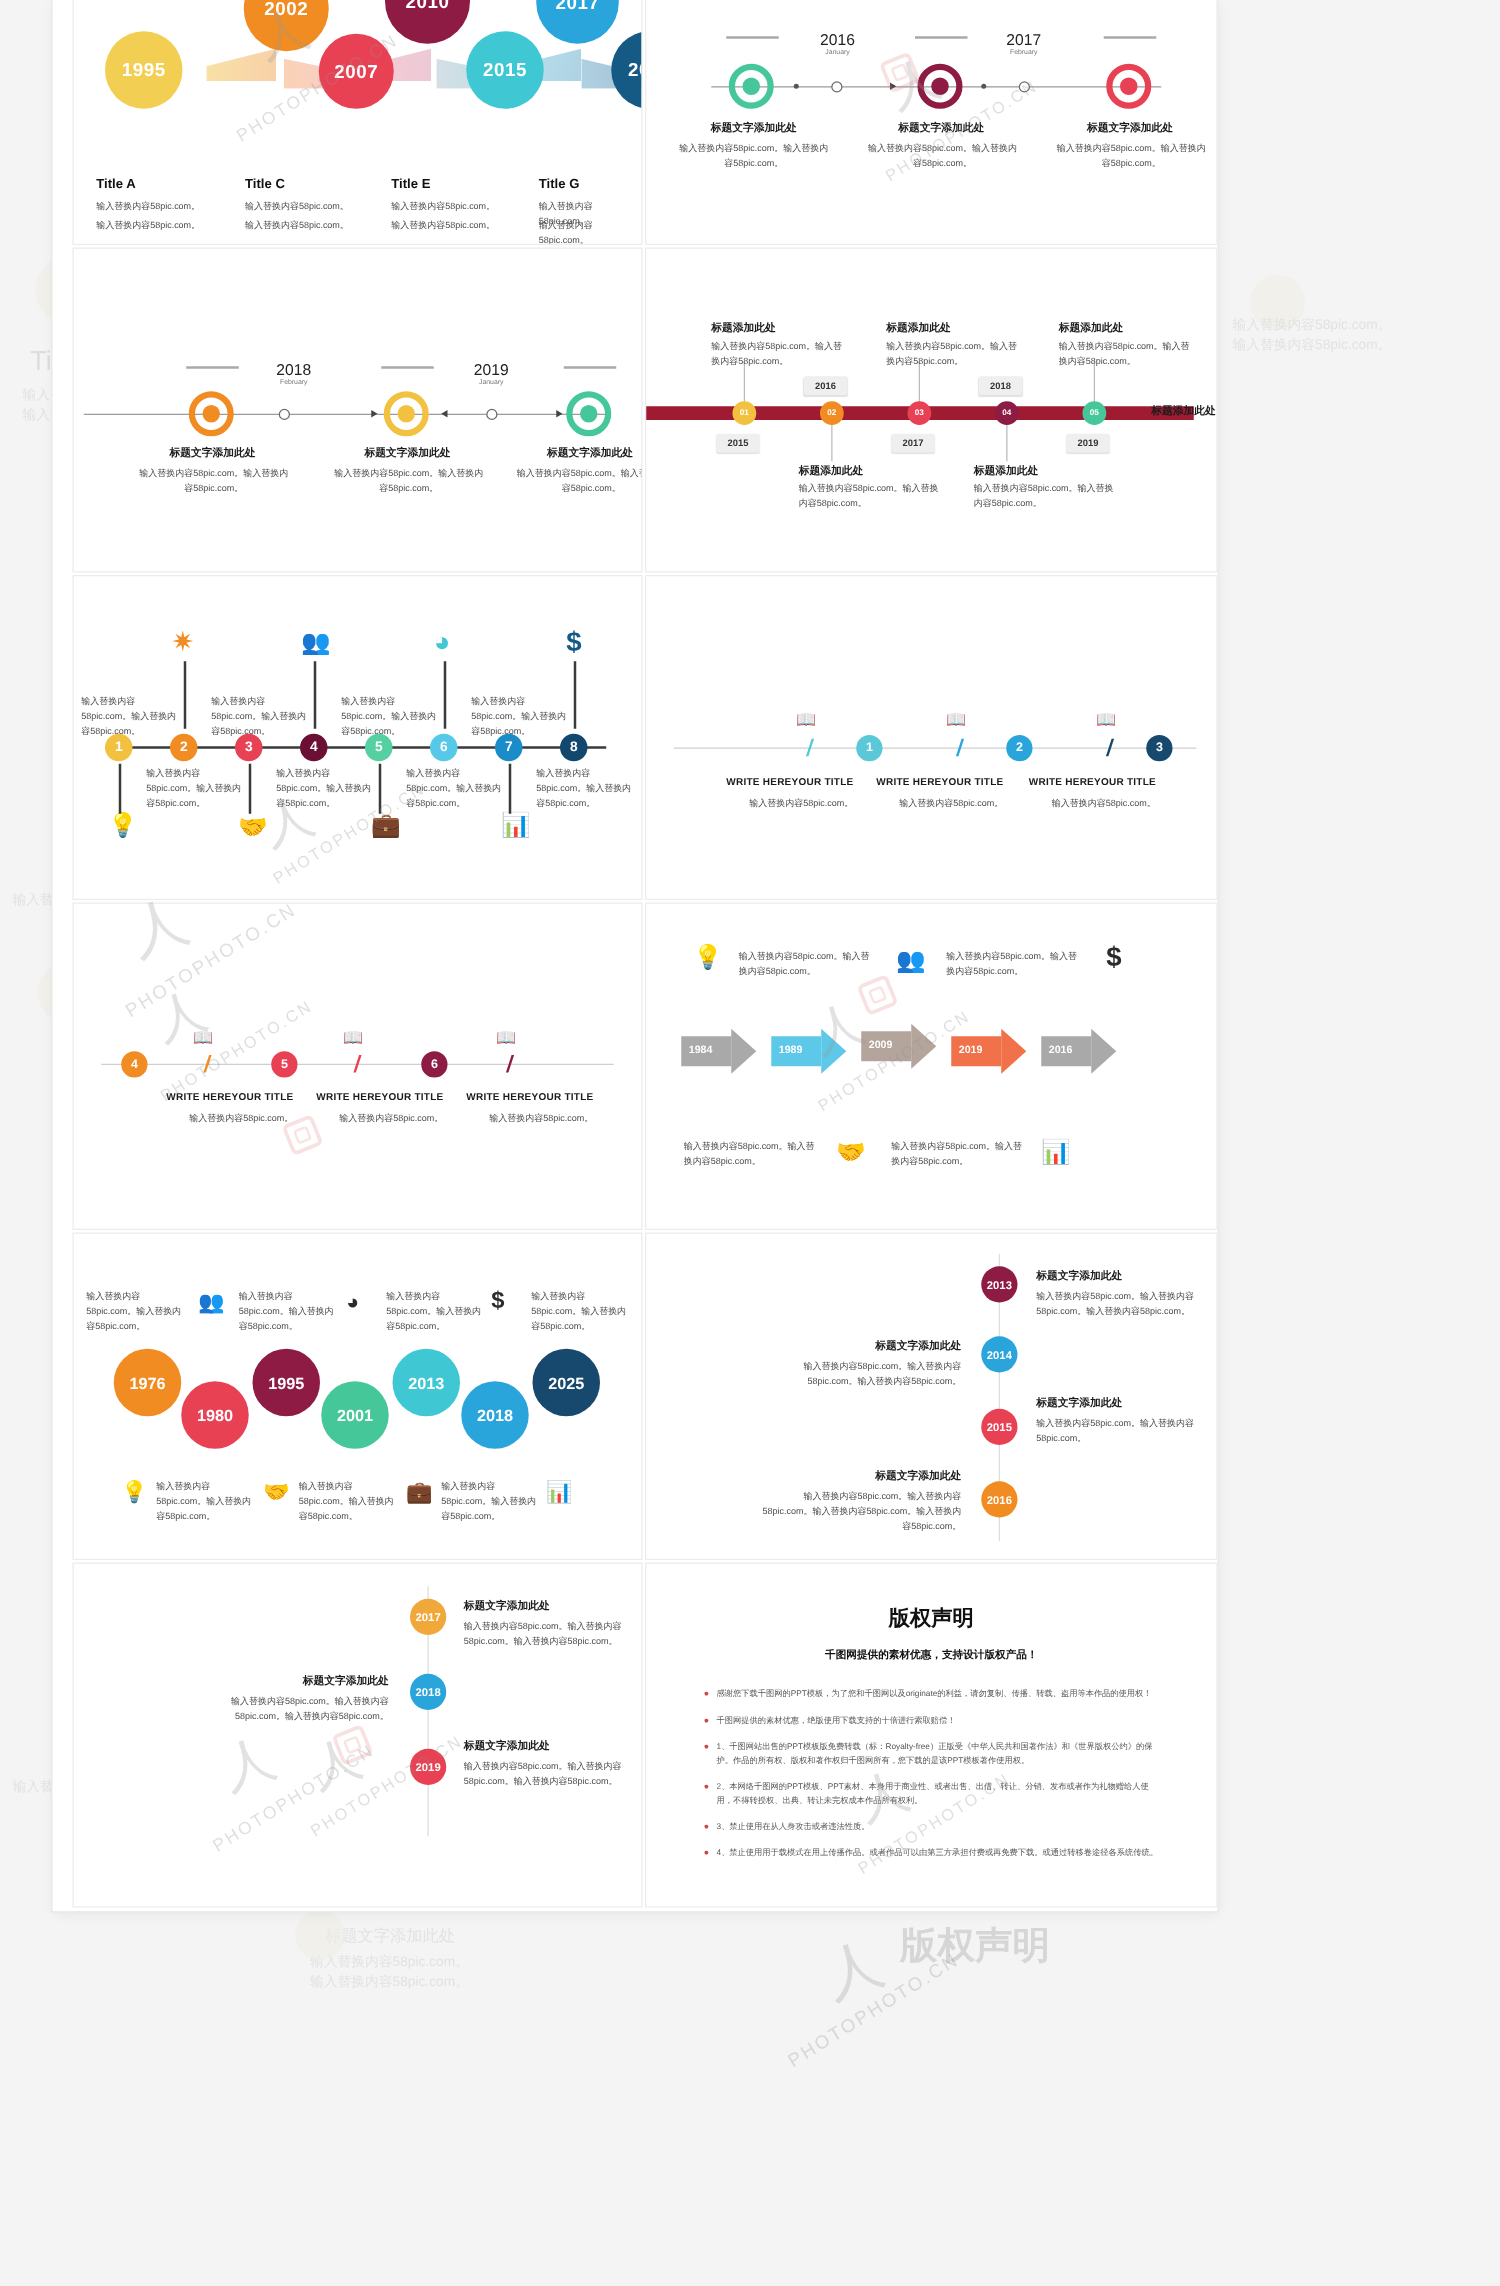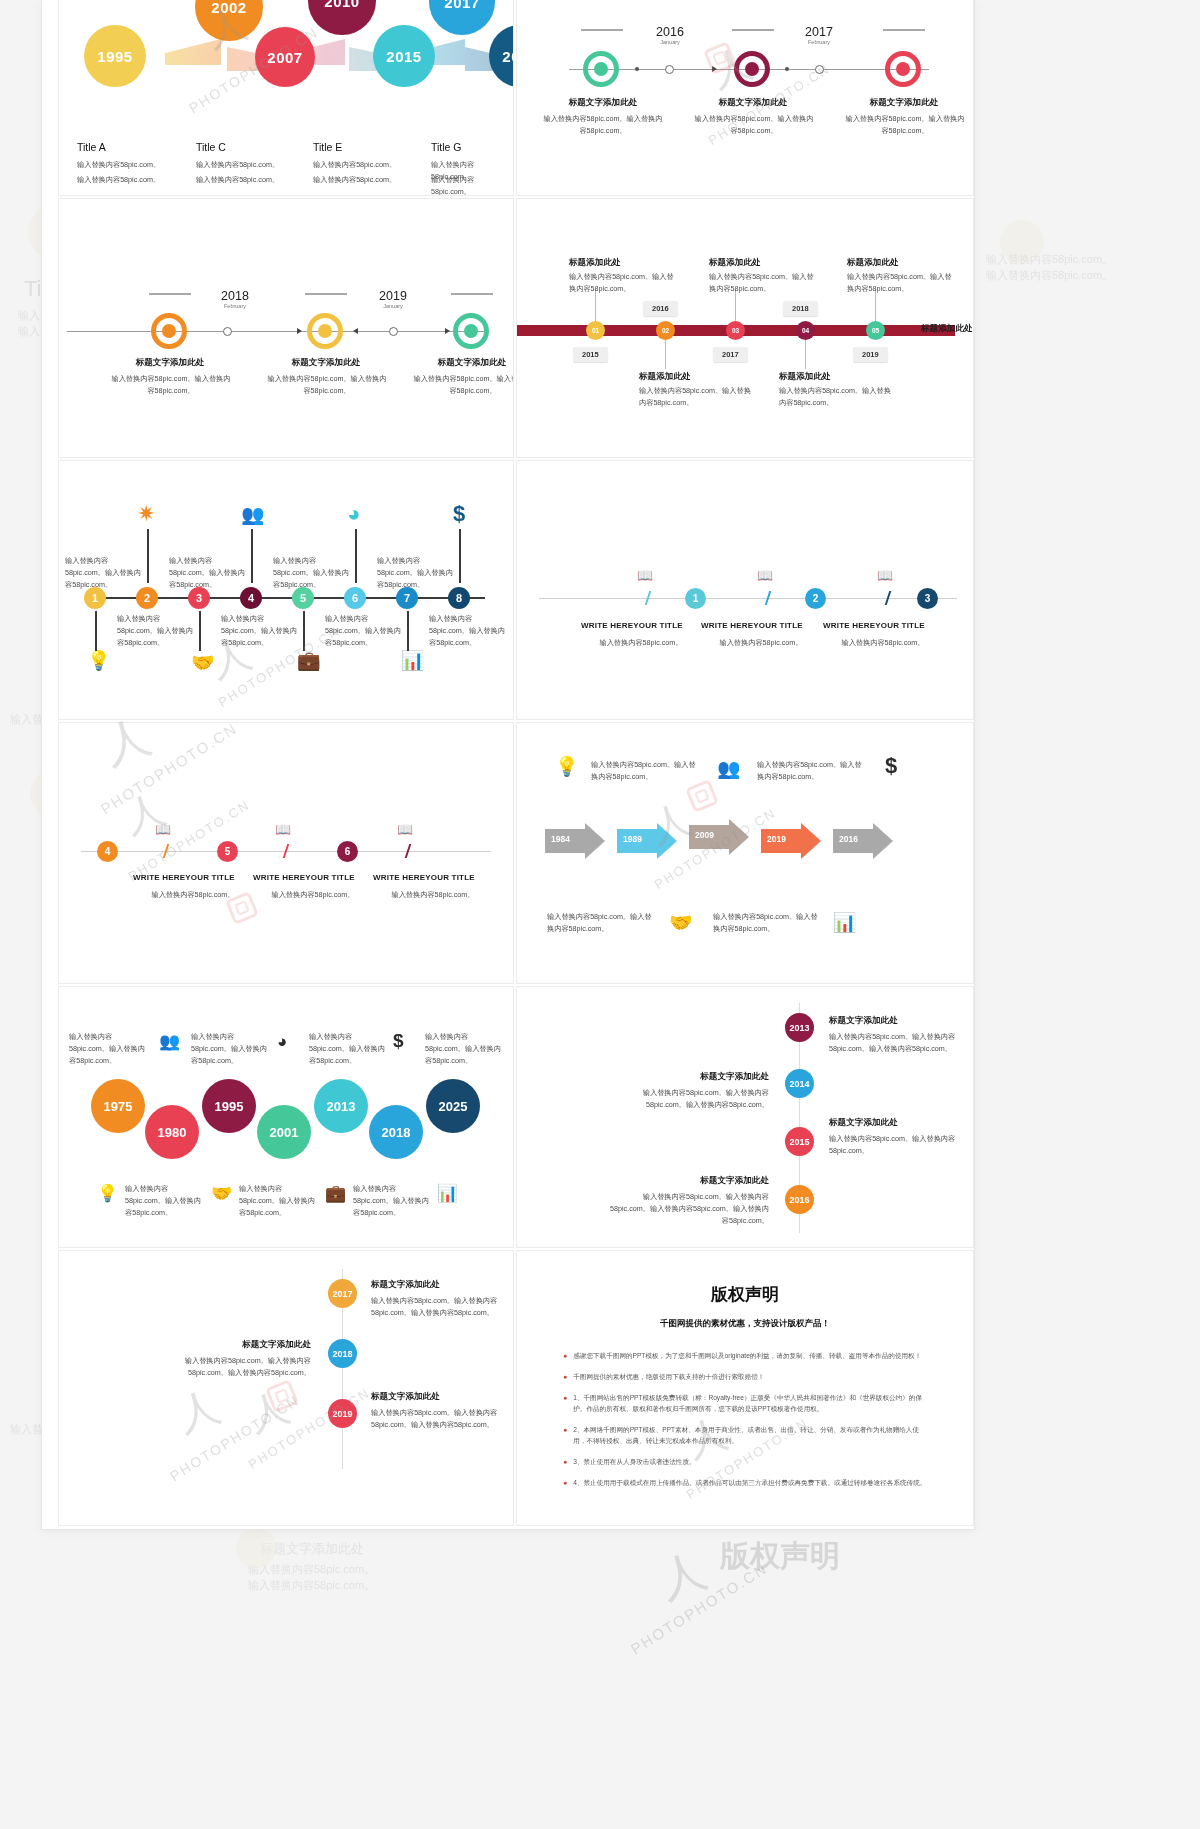--- a/index.html
+++ b/index.html
@@ -59,21 +59,21 @@
   .zh-body { font-size:7.2px; color:#4a4a4a; line-height:1.65; }
   .zh-title { font-size:8.6px; font-weight:bold; color:#1c1c1c; }
   .center { text-align:center; }
 
   
   .s1-circ {
     position:absolute; border-radius:50%; color:#fff; font-weight:bold;
     display:flex; align-items:center; justify-content:center;
     font-size:15px; letter-spacing:.5px;
   }
-  .s1-ttl { position:absolute; font-size:10.5px; font-weight:normal; color:#111; }
+  .s1-ttl { position:absolute; font-size:10.5px; font-weight:bold; color:#111; }
   .s1-txt { position:absolute; font-size:7.2px; color:#4a4a4a; line-height:1.7; }
 
   
   .gear {
     position:absolute; width:36px; height:36px; border-radius:50%;
   }
   .gear .ring {
     position:absolute; inset:0; border-radius:50%;
     border:5px solid currentColor;
   }
@@ -557,21 +557,21 @@
 
   <div class="zh-body" style="position:absolute;left:10px;top:44px;width:78px;">输入替换内容58pic.com。输入替换内容58pic.com。</div>
   <div class="icon" style="left:100px;top:46px;font-size:17px;color:#2b2b2b;line-height:1;">👥</div>
   <div class="zh-body" style="position:absolute;left:132px;top:44px;width:78px;">输入替换内容58pic.com。输入替换内容58pic.com。</div>
   <div class="icon" style="left:218px;top:46px;font-size:17px;color:#2b2b2b;line-height:1;">◕</div>
   <div class="zh-body" style="position:absolute;left:250px;top:44px;width:78px;">输入替换内容58pic.com。输入替换内容58pic.com。</div>
   <div class="icon" style="left:334px;top:44px;font-size:19px;color:#2b2b2b;line-height:1;font-weight:bold;">$</div>
   <div class="zh-body" style="position:absolute;left:366px;top:44px;width:78px;">输入替换内容58pic.com。输入替换内容58pic.com。</div>
 
   <div class="bigc" style="left:32px;top:92px;width:54px;height:54px;background:#f08c22;">
-    <span>1975</span>
+    <span>1976</span>
         </div>
   <div class="bigc" style="left:86px;top:118px;width:54px;height:54px;background:#e84154;">
     <span>1980</span>
         </div>
   <div class="bigc" style="left:143px;top:92px;width:54px;height:54px;background:#8e1b44;">
     <span>1995</span>
         </div>
   <div class="bigc" style="left:198px;top:118px;width:54px;height:54px;background:#46c79a;">
     <span>2001</span>
         </div>

